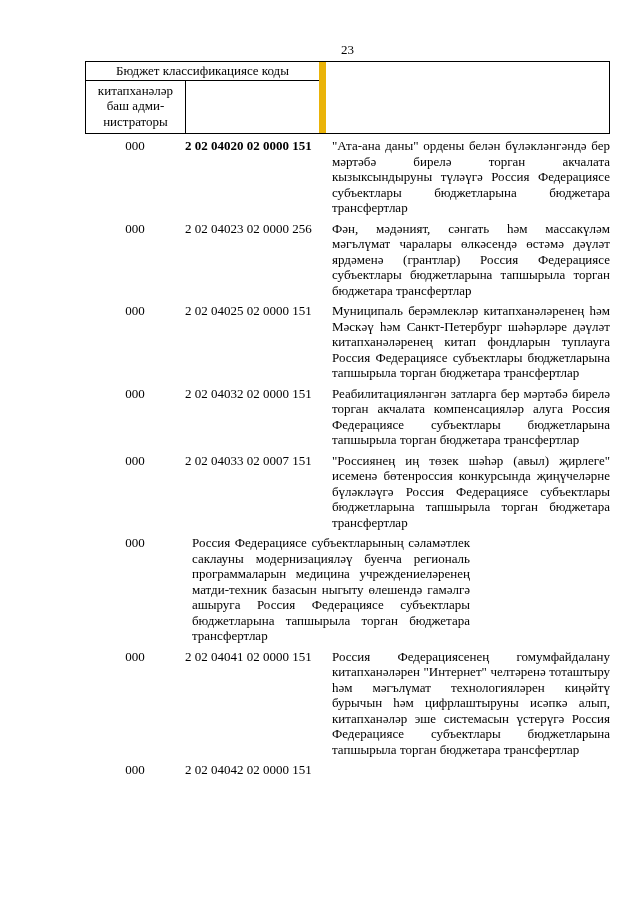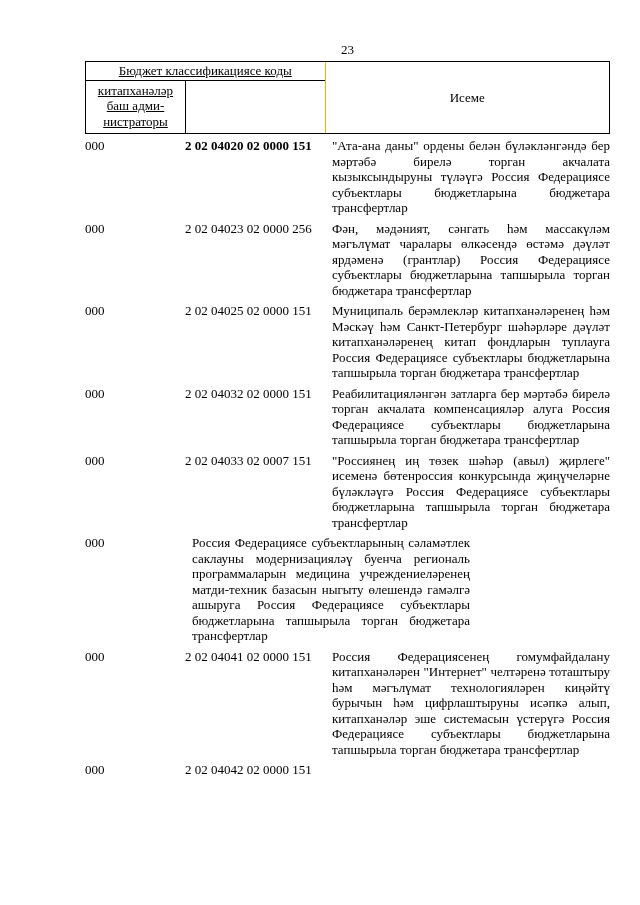--- a/index.html
+++ b/index.html
@@ -27,22 +27,21 @@
     font-size: 13px;
     line-height: 15.5px;
   }
   
   .thead {
     display: flex;
     border: 1px solid #000;
   }
   .thead-left {
     width: 240px;
-    border-right: 1px solid #eab308;
-    text-decoration: underline;
+    border-right: 7px solid #eab308;
   }
   .group-title {
     text-align: center;
     border-bottom: 1px solid #000;
     padding: 1px 2px;
   }
   .subcols { display: flex; }
   .sub-admin {
     width: 100px;
     border-right: 1px solid #000;
@@ -63,21 +62,21 @@
   }
   
   .tbody { margin-top: 4px; }
   .trow {
     display: flex;
     margin-bottom: 5px;
   }
   .c-admin {
     flex: none;
     width: 100px;
-    text-align: left;
+    text-align: center;
   }
   .c-code {
     flex: none;
     width: 140px;
     text-align: left;
     white-space: nowrap;
   }
   .c-name {
     flex: none;
     width: 285px;
@@ -95,21 +94,20 @@
 
   <div class="doc-table">
 
     <div class="thead">
       <div class="thead-left">
         <div class="group-title">Бюджет классификациясе коды</div>
         <div class="subcols">
           <div class="sub-admin">китапханәләр баш адми-нистраторы</div>
         </div>
       </div>
-      <div class="thead-right">Исеме</div>
     </div>
 
     <div class="tbody">
   <div class="trow">
     <div class="c-admin">000</div>
     <div class="c-code bold">2 02 04020 02 0000 151</div>
     <div class="c-name">"Ата-ана даны" ордены белән бүләкләнгәндә бер мәртәбә бирелә торган акчалата кызыксындыруны түләүгә Россия Федерациясе субъектлары бюджетларына бюджетара трансфертлар</div>
   </div>
 
   <div class="trow">

